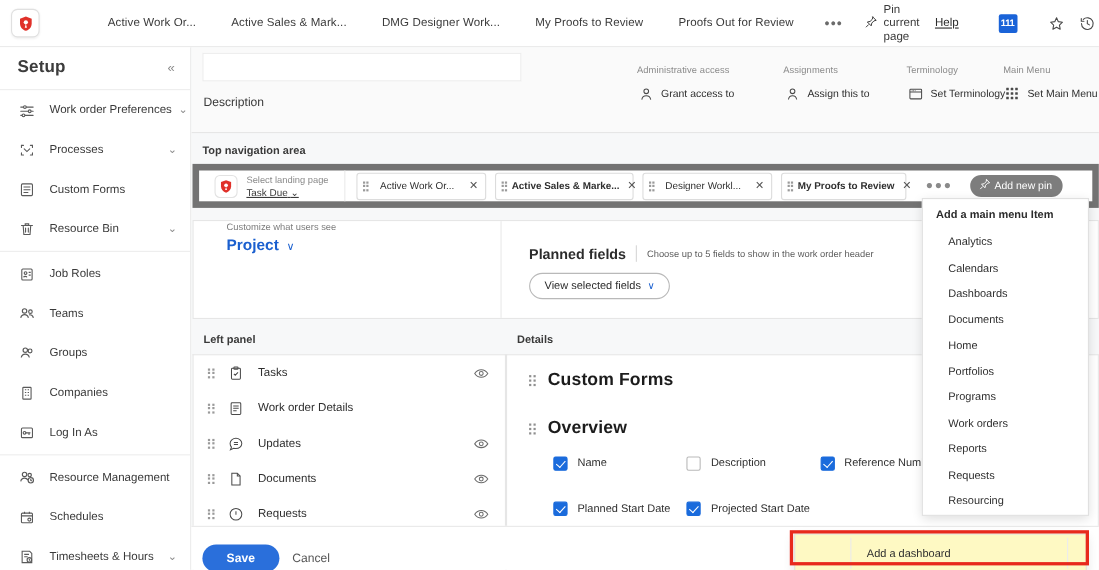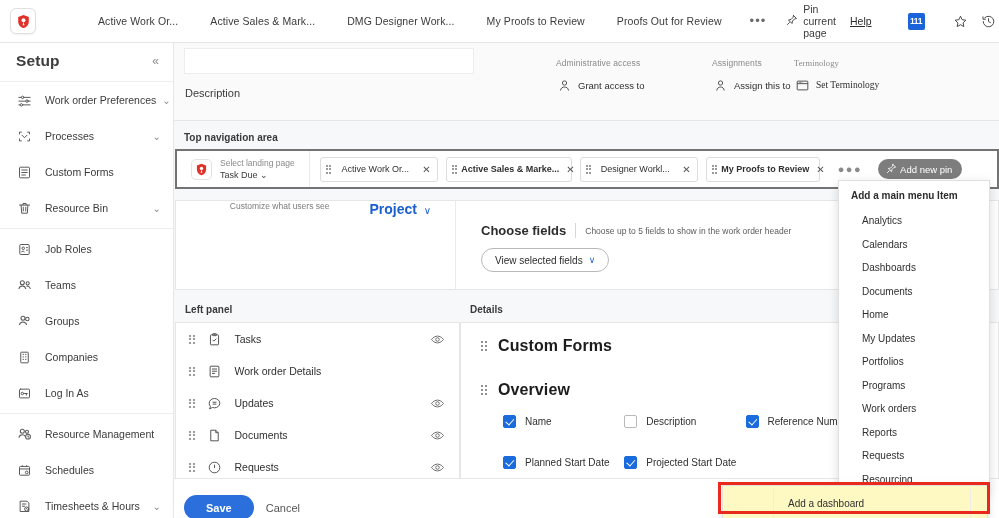--- a/index.html
+++ b/index.html
@@ -115,36 +115,36 @@
   .admin-group {
     position: absolute; top: 15px; display: flex; flex-direction: column; gap: 9px;
   }
   .admin-cap { font-size: 8.5px; color: #8a8a8a; letter-spacing: .1px; }
   .admin-act { display: flex; align-items: center; gap: 6px; font-size: 9.5px; color: #2f2f2f; cursor: pointer; }
   .admin-ico { width: 16px; height: 16px; color: #4a4a4a; display:flex; align-items:center; justify-content:center; }
 
   
   .tna-label { font-size: 10px; font-weight: bold; color: #3a3a3a; padding: 11px 0 6px 10px; }
   .tna-card {
-    background: #ffffff; border: 2px solid #737373;
+    background: #ffffff; border: 6px solid #737373;
     margin: 0 0 0 1px; height: 40px;
     display: flex; align-items: center; position: relative;
   }
   .landing-cell {
     display: flex; align-items: center; gap: 8px;
     padding: 0 14px 0 14px; height: 100%;
     border-right: 1px solid #eaeaea;
   }
   .landing-logo {
     width: 21px; height: 21px; border: 1px solid #e2e2e2; border-radius: 5px;
     display: flex; align-items: center; justify-content: center;
   }
   .landing-txt { display:flex; flex-direction:column; gap:2px; }
   .landing-t1 { font-size: 8.5px; color: #8a8a8a; }
-  .landing-t2 { font-size: 9px; color: #3a3a3a; cursor: pointer; }
+  .landing-t2 { font-size: 9px; color: #3a3a3a; cursor: pointer; text-decoration: underline; }
   .pin-chips { display: flex; align-items: center; gap: 8px; padding-left: 10px; }
   .pin-chip {
     display: flex; align-items: center;
     height: 25px; border: 1px solid #dcdcdc; border-radius: 3px;
     background: #fff; padding: 0 6px 0 5px; cursor: pointer;
   }
   .drag-dots { display: grid; grid-template-columns: repeat(2, 2px); gap: 1.5px; margin-right: 4px; flex:0 0 auto; }
   .drag-dots i { width: 2px; height: 2px; background: #9a9a9a; display:block; }
   .pin-chip-label { font-size: 9px; color: #2f2f2f; font-weight: bold; white-space: nowrap; }
   .pin-chip.plain .pin-chip-label { font-weight: normal; }
@@ -157,23 +157,22 @@
     font-size: 9.5px; margin-left: 8px; cursor: pointer; white-space: nowrap;
   }
 
   
   .two-card {
     background: #ffffff; border: 1px solid #e6e6e6;
     margin: 11px 0 0 1px; height: 90px; display: flex;
   }
   .cust-left {
     width: 280px; border-right: 1px solid #eaeaea;
-    display: flex; justify-content: center;
+    display: flex; flex-direction: column; 
     padding-left: 30px;
-    gap: 40px;
   }
   .cust-t1 { font-size: 8.5px; color: #7c7c7c; margin-bottom: 3px; }
   .cust-t2 { font-size: 14px; font-weight: bold; color: #1a5fcf; cursor: pointer; }
   .cust-t2 .cv { font-size: 10px; font-weight: normal; margin-left: 3px; }
   .hf-right { flex: 1; padding: 22px 0 0 25px; }
   .hf-row { display: flex; align-items: center; gap: 9px; }
   .hf-title { font-size: 13px; font-weight: bold; color: #2c2c2c; }
   .hf-bar { width: 1px; height: 15px; background: #d6d6d6; }
   .hf-sub { font-size: 8.5px; color: #5c5c5c; }
   .hf-btn {
@@ -485,21 +484,21 @@
     <span class="side-chev">⌄</span>
   </div>
 </div>
 
 <div class="main">
 
   <div class="desc-card">
     <input class="desc-input" type="text" value="" style="">
     <div class="desc-label">Description</div>
 
-    <div class="admin-group" style="left:382px;">
+    <div class="admin-group" style="left:405px;">
       <div class="admin-cap">Administrative access</div>
       <div class="admin-act">
         <span class="admin-ico">
           <svg width="15" height="15" viewBox="0 0 24 24" fill="none" stroke="#4a4a4a" stroke-width="1.5">
             <circle cx="12" cy="8" r="3.4"></circle>
               <path d="M5.5 20c.6-3.8 3.3-5.6 6.5-5.6s5.9 1.8 6.5 5.6"></path>
           </svg>
         </span>
         <span>Grant access to</span>
       </div>
@@ -511,34 +510,53 @@
         <span class="admin-ico">
           <svg width="15" height="15" viewBox="0 0 24 24" fill="none" stroke="#4a4a4a" stroke-width="1.5">
             <circle cx="12" cy="8" r="3.4"></circle>
               <path d="M6 20c.5-3.8 3.1-5.6 6-5.6s5.5 1.8 6 5.6"></path>
           </svg>
         </span>
         <span>Assign this to</span>
       </div>
     </div>
 
-    <div class="admin-group" style="left:620px;font-family:Liberation Serif, serif;">
+    <div class="admin-group" style="left:650px;">
       <div class="admin-cap">Terminology</div>
       <div class="admin-act">
         <span class="admin-ico">
           <svg width="15" height="15" viewBox="0 0 24 24" fill="none" stroke="#4a4a4a" stroke-width="1.5">
             <rect x="3.5" y="5" width="17" height="14" rx="1.2"></rect>
               <path d="M3.5 9h17"></path>
               <path d="M6.2 7.1h1M8.4 7.1h1M10.6 7.1h1"></path>
           </svg>
         </span>
         <span>Set Terminology</span>
       </div>
     </div>
 
+    <div class="admin-group" style="left:738px;">
+      <div class="admin-cap">Main Menu</div>
+      <div class="admin-act">
+        <span class="admin-ico">
+          <svg width="14" height="14" viewBox="0 0 24 24" fill="#4a4a4a">
+            <rect x="3" y="3" width="4" height="4" rx=".6"></rect>
+              <rect x="10" y="3" width="4" height="4" rx=".6"></rect>
+              <rect x="17" y="3" width="4" height="4" rx=".6"></rect>
+            <rect x="3" y="10" width="4" height="4" rx=".6"></rect>
+              <rect x="10" y="10" width="4" height="4" rx=".6"></rect>
+              <rect x="17" y="10" width="4" height="4" rx=".6"></rect>
+            <rect x="3" y="17" width="4" height="4" rx=".6"></rect>
+              <rect x="10" y="17" width="4" height="4" rx=".6"></rect>
+              <rect x="17" y="17" width="4" height="4" rx=".6"></rect>
+          </svg>
+        </span>
+        <span>Set Main Menu</span>
+      </div>
+    </div>
   </div>
 
   <div class="tna-label">Top navigation area</div>
   <div class="tna-card">
     <div class="landing-cell">
       <div class="landing-logo">
         <svg width="13" height="13" viewBox="0 0 24 24" aria-hidden="true">
           <path d="M12 1.5 3.5 4.7v7.1c0 5.3 3.6 9.4 8.5 10.7 4.9-1.3 8.5-5.4 8.5-10.7V4.7L12 1.5z" fill="#e0312a"></path>
           <circle cx="12" cy="10" r="3.1" fill="#fff"></circle>
           <path d="M12 12.3 10.4 18h3.2L12 12.3z" fill="#fff"></path>
@@ -618,21 +636,21 @@
   <div class="two-card">
     <div class="cust-left">
       <div class="cust-t1">Customize what users see</div>
       <div class="cust-t2">
         <span>Project</span>
         <span class="cv">∨</span>
       </div>
     </div>
     <div class="hf-right">
       <div class="hf-row">
-        <div class="hf-title">Choose fields</div>
+        <div class="hf-title">Planned fields</div>
         <div class="hf-bar"></div>
         <div class="hf-sub">Choose up to 5 fields to show in the work order header</div>
       </div>
       <div class="hf-btn">
         <span>View selected fields</span>
         <span class="cv">∨</span>
       </div>
     </div>
   </div>
 
@@ -825,21 +843,20 @@
   <button class="btn-cancel">Cancel</button>
 </div>
 
 <div class="menu">
   <div class="menu-head">Add a main menu Item</div>
   <div class="menu-item">Analytics</div>
   <div class="menu-item">Calendars</div>
   <div class="menu-item">Dashboards</div>
   <div class="menu-item">Documents</div>
   <div class="menu-item">Home</div>
-  <div class="menu-item">My Updates</div>
   <div class="menu-item">Portfolios</div>
   <div class="menu-item">Programs</div>
   <div class="menu-item">Work orders</div>
   <div class="menu-item">Reports</div>
   <div class="menu-item">Requests</div>
   <div class="menu-item">Resourcing</div>
 </div>
 
 <div class="menu-foot">
   <div class="sep"></div>

